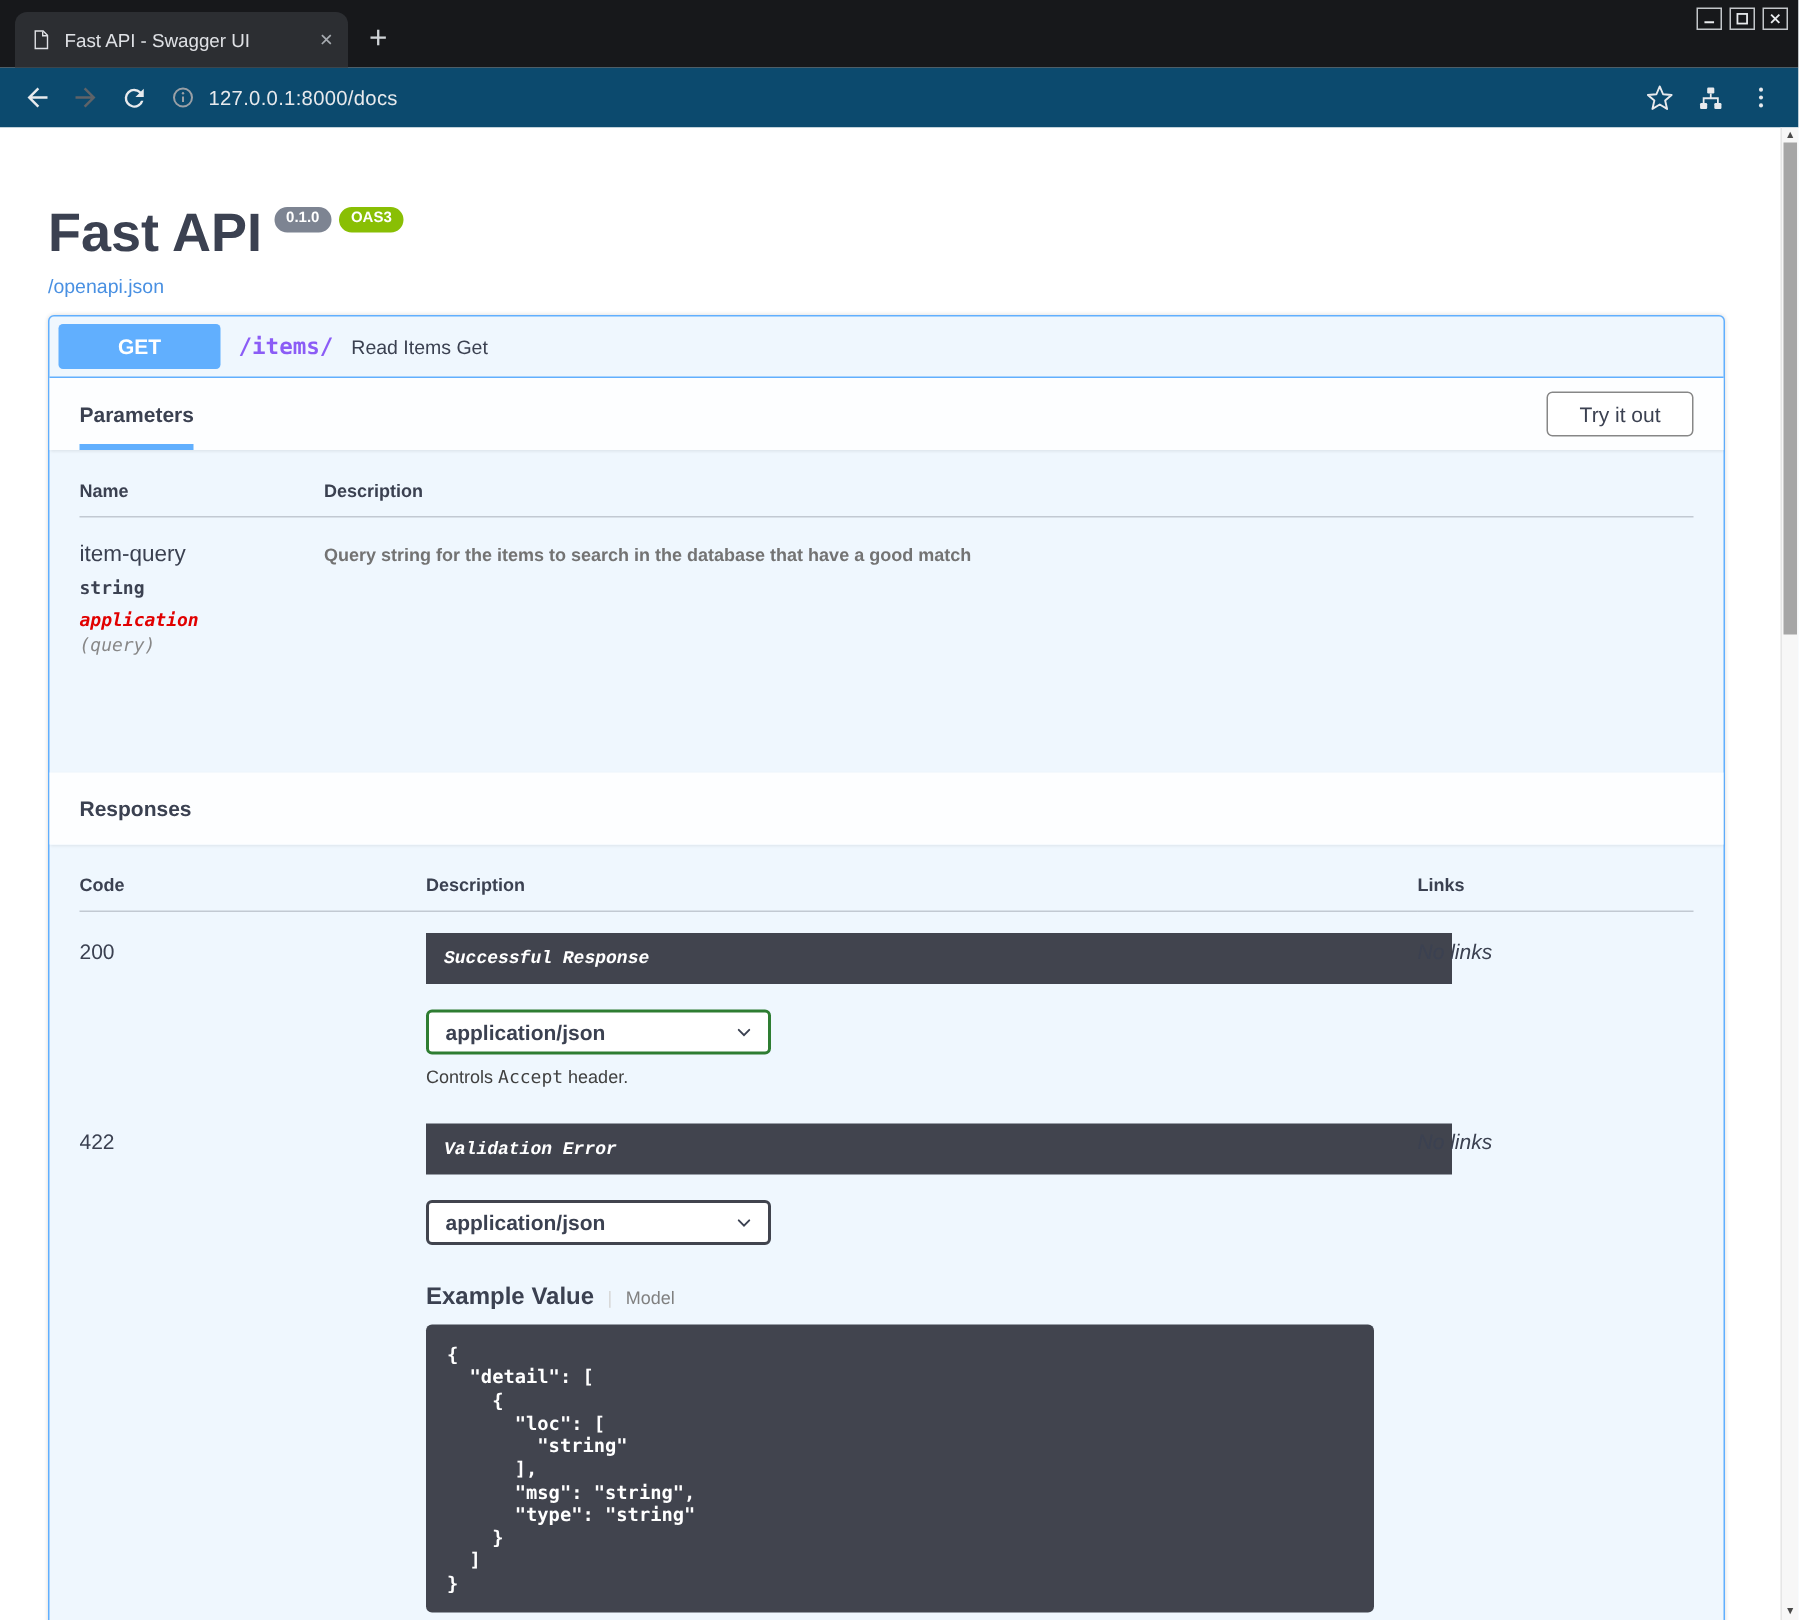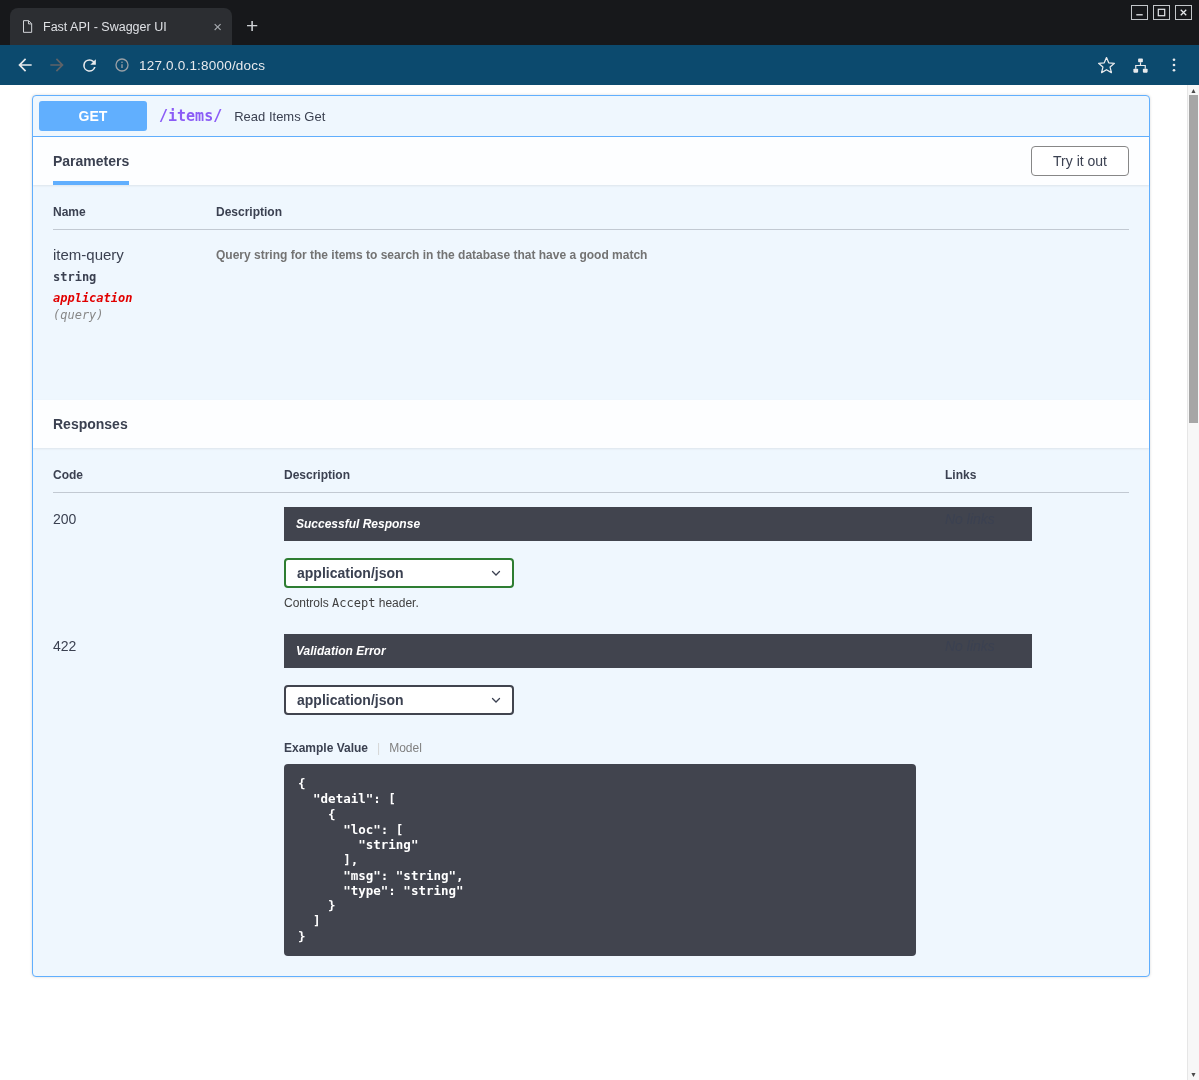--- a/index.html
+++ b/index.html
@@ -64,27 +64,27 @@
   .param-name { font-size: 15px; color: #3b4151; }
   .param-type { font-family: "DejaVu Sans Mono", monospace; font-size: 12px; font-weight: 700; color: #3b4151; margin-top: 7px; }
   .param-deprecated { font-family: "DejaVu Sans Mono", monospace; font-size: 12px; font-weight: 700; font-style: italic; color: #e10000; margin-top: 7px; }
   .param-in { font-family: "DejaVu Sans Mono", monospace; font-size: 12px; font-style: italic; color: #888; margin-top: 3px; }
   .param-desc { font-size: 12px; color: #737373; padding-top: 18px; font-weight: bold; }
 
   .resp-grid { display: grid; grid-template-columns: 231px 661px 1fr; }
   .code-cell { font-size: 14px; color: #3b4151; padding-top: 18px; }
   .desc-cell { padding-top: 14px; }
   .links-cell { font-size: 14px; font-style: italic; color: #3b4151; padding-top: 18px; }
-  .resp-box { background: #41444e; border-radius: 0; padding: 10px 12px; color: #fff; font-family: Liberation Sans, sans-serif; font-size: 12px; font-style: italic; font-weight: 600; width: 748px; }
+  .resp-box { background: #41444e; border-radius: 0; padding: 10px 12px; color: #fff; font-family: Liberation Mono, monospace; font-size: 12px; font-style: italic; font-weight: 600; width: 684px; }
   .media-select { margin-top: 17px; width: 230px; height: 30px; border: 2px solid #41444e; border-radius: 4px; background: #fff; display: flex; align-items: center; justify-content: space-between; padding: 0 9px 0 11px; font-size: 14px; font-weight: 600; color: #3b4151; }
   .media-select.accept { border-color: #2e7d32; }
   .controls-note { margin-top: 8px; font-size: 12px; color: #404040; }
   .controls-note .mono { font-family: "DejaVu Sans Mono", monospace; }
   .example-tabs { margin-top: 26px; display: flex; align-items: center; gap: 9px; }
-  .tab-example { font-size: 12px; font-weight: 700; color: #3b4151; }
+  .tab-example { font-size: 16px; font-weight: 700; color: #3b4151; }
   .tab-sep { color: #d5d5d5; font-size: 12px; }
   .tab-model { font-size: 12px; color: #808080; }
   .example-code { margin-top: 9px; background: #41444e; border-radius: 4px; padding: 12px 14px; color: #fff; font-family: "DejaVu Sans Mono", monospace; font-size: 12.5px; font-weight: 600; line-height: 1.22; white-space: pre; width: 632px; min-height: 160px; }
 
   .chev-icon { display: flex; align-items: center; }
 </style>
 </head>
 <body>
 
 <div class="window">
@@ -167,20 +167,30 @@
             <circle cx="12" cy="19" r="1.8" fill="#e8eaed"></circle>
           </svg>
       </div>
     </div>
   </div>
 
   <div class="content">
 
     <div class="page">
 
+      <div class="info">
+        <div class="info-title-row">
+          <h1 class="api-title">Fast API</h1>
+          <div class="badges">
+            <span class="badge badge-version">0.1.0</span>
+            <span class="badge badge-oas">OAS3</span>
+          </div>
+        </div>
+        <a class="spec-link" href="#">/openapi.json</a>
+      </div>
 
 
       <div class="opblock">
 
         <div class="opblock-header">
           <button class="method-btn">GET</button>
           <span class="op-path">/items/</span>
           <span class="op-summary">Read Items Get</span>
         </div>
 

